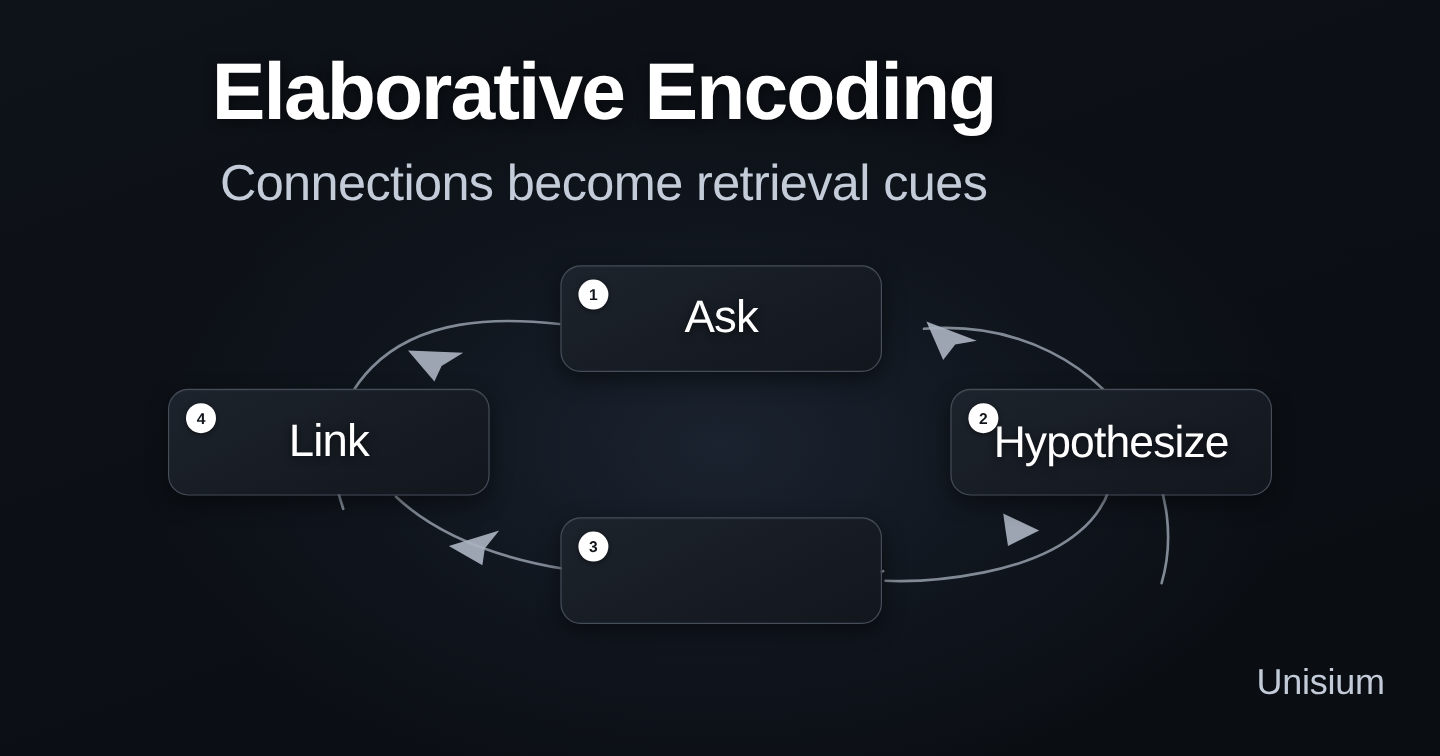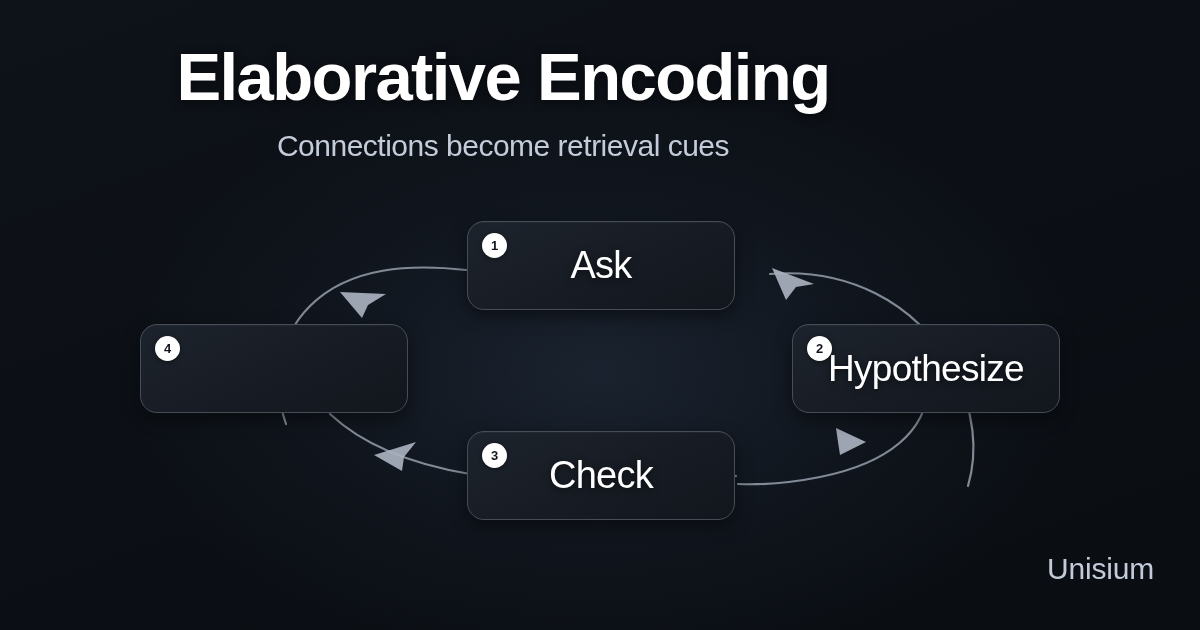--- a/index.html
+++ b/index.html
@@ -43,21 +43,21 @@
     font-size: 67px;
     font-weight: 700;
     letter-spacing: -1.6px;
     color: #ffffff;
     line-height: 1.04;
     text-shadow: 0 2px 10px rgba(0,0,0,0.55);
   }
 
   #subtitle {
     margin-top: 17px;
-    font-size: 30px;
+    font-size: 42px;
     font-weight: 400;
     letter-spacing: -0.5px;
     color: #c3ccd8;
     line-height: 1.12;
   }
 
   
   #diagram {
     position: absolute;
     left: 0;
@@ -185,24 +185,24 @@
       <span class="node-label">Ask</span>
     </div>
 
     <div class="node" id="node-1">
       <span class="badge">2</span>
       <span class="node-label">Hypothesize</span>
     </div>
 
     <div class="node" id="node-2">
       <span class="badge">3</span>
-      <span class="node-label">Check</span>
     </div>
 
     <div class="node" id="node-3">
       <span class="badge">4</span>
+      <span class="node-label">Link</span>
     </div>
 
   </div>
 
   <div id="brand">Unisium</div>
 
 </div>
 
 </body></html>

